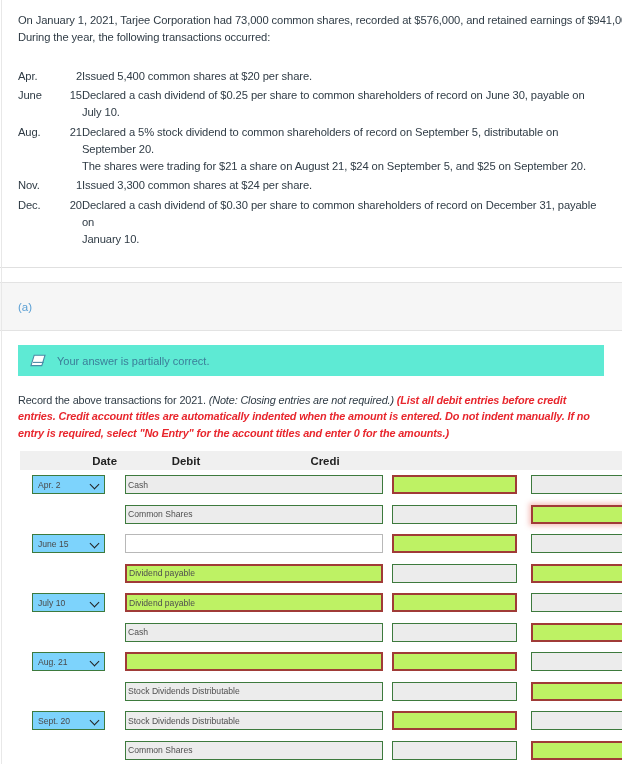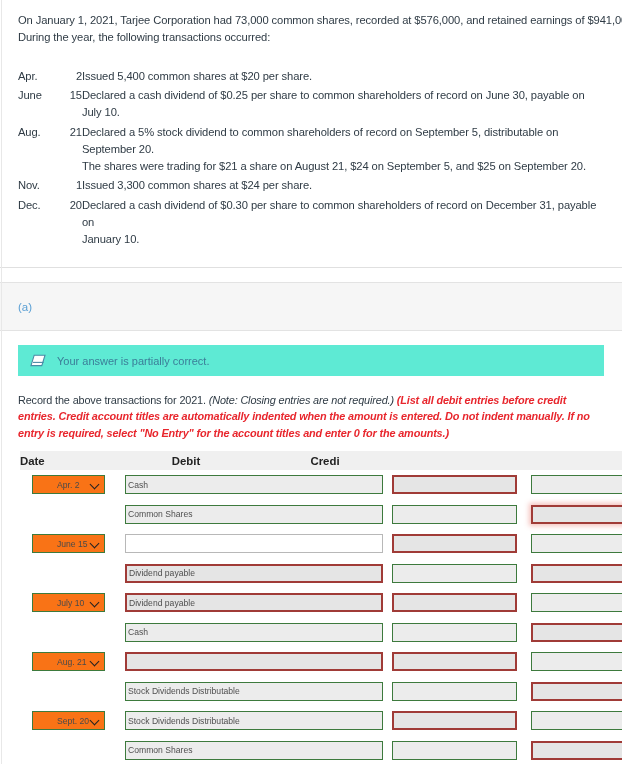--- a/index.html
+++ b/index.html
@@ -85,37 +85,37 @@
   .jtable { width: 604px; margin-left: 2px; }
   .jhead {
     display: flex;
     background: #f0f0f0;
     height: 19px;
     align-items: center;
     font-size: 11.4px;
     font-weight: bold;
     color: #222;
   }
-  .c-date   { width: 97px; text-align: left; flex: 0 0 97px;}
+  .c-date   { width: 97px; text-align: right; flex: 0 0 97px;}
   .c-acct   { width: 268px; flex: 0 0 268px; padding-left: 8px;}
   .c-debit  { width: 138px; flex: 0 0 138px; text-align: center;}
   .c-credit { width: 140px; flex: 0 0 140px; text-align: center;}
 
   .jrow { display: flex; align-items: center; height: 29.5px; }
 
   .cell { display: flex; align-items: center; }
 
   
   .sel {
     width: 73px; height: 19px;
     margin: 0 auto;
     border: 1px solid #3d7a3d;
-    background: #f97316;
+    background: #7dd3fc;
     display: flex; align-items: center;
-    padding: 0 5px 0 24px;
+    padding: 0 5px 0 5px;
     font-size: 8.6px; color: #4a4a4a;
     position: relative;
   }
   .sel .lbl { flex: 1; }
   .sel .chev {
     width: 9px; height: 9px; flex: 0 0 9px;
     position: relative;
   }
   .sel .chev:before {
     content: "";
@@ -135,21 +135,21 @@
     color: #4f4f4f;
     display: flex; align-items: center;
     padding-left: 2px;
     background: #ececec;
     border: 1px solid #3d7a3d;
   }
   .inp.acct { width: 258px; }
   .inp.amt  { width: 125px; }
   .inp.amt.credit { width: 125px; }
 
-  .inp.wrong { border: 2px solid #a03b37; background: #e5e5e5; }
+  .inp.wrong { border: 2px solid #a03b37; background: #bef264; }
   .inp.plain { border: 1px solid #b8b8b8; background: #ffffff; }
   .inp.focus { box-shadow: 0 0 5px 2px rgba(230,120,110,0.45); }
 
   .cell.acct-cell   { width: 268px; flex: 0 0 268px; padding-left: 8px;}
   .cell.debit-cell  { width: 138px; flex: 0 0 138px; justify-content: center;}
   .cell.credit-cell { width: 140px; flex: 0 0 140px; justify-content: center;}
   .cell.date-cell   { width: 97px; flex: 0 0 97px; }
 
   .leftrule {
     position: absolute; left: 1px; top: 0; bottom: 0; width: 1px;

